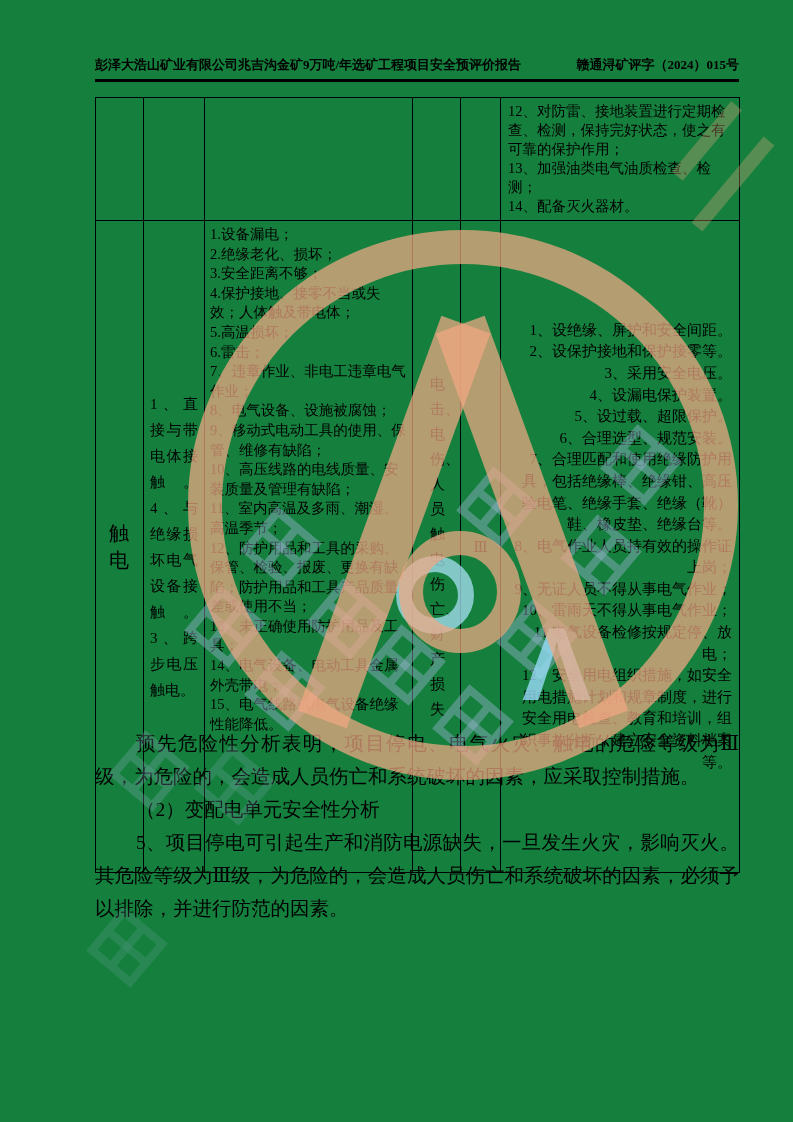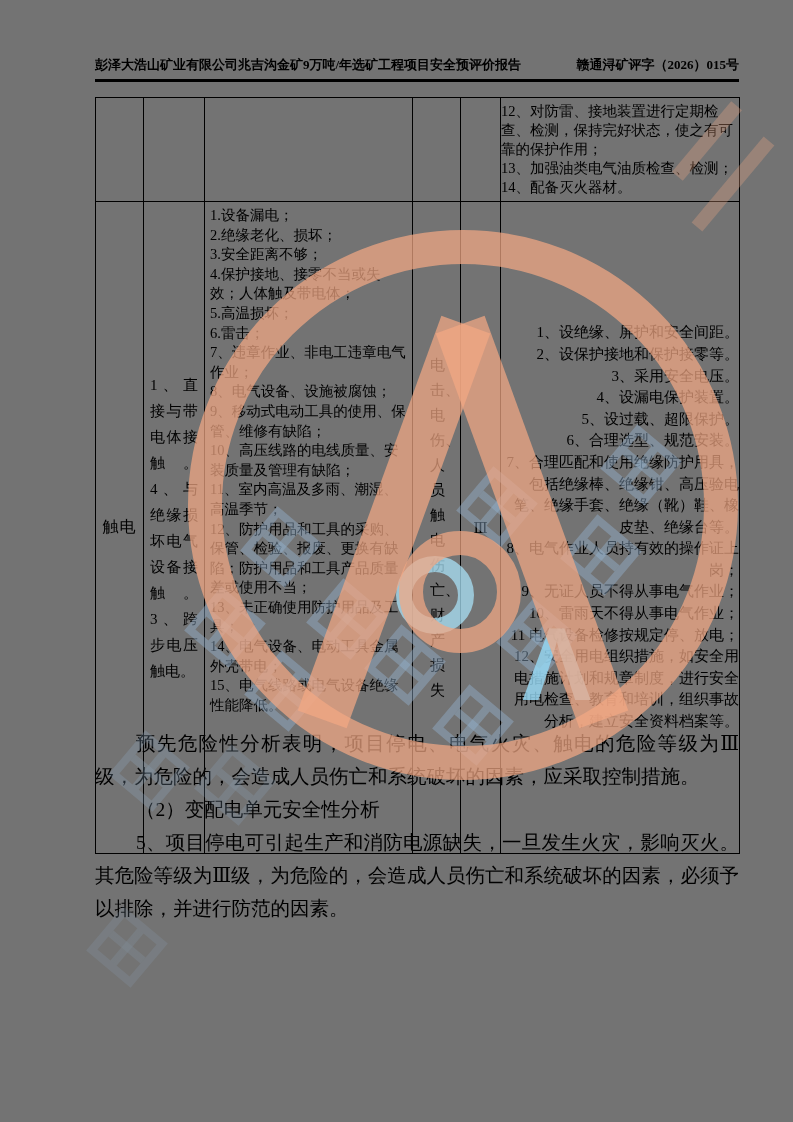--- a/index.html
+++ b/index.html
@@ -1,42 +1,42 @@
 <!DOCTYPE html>
 <html><head>
 <meta charset="utf-8">
 <style>
   * { margin:0; padding:0; box-sizing:border-box; }
   html,body { background:#888; }
   .page {
     position:relative; width:793px; height:1122px; margin:0 auto;
-    background:#737373; overflow:hidden; color:#000;
+    background:#15803d; overflow:hidden; color:#000;
     font-family:"Liberation Serif","DejaVu Serif",serif;
   }
   
   .header {
     position:absolute; left:95px; top:56px; width:644px;
     display:flex; justify-content:space-between; align-items:flex-end;
     border-bottom:3px solid #000; padding-bottom:5px;
     font-weight:bold; font-size:13px; white-space:nowrap;
   }
   
   .doc-table {
     position:absolute; left:95px; top:97px; width:644px;
     border-collapse:collapse; table-layout:fixed;
   }
   .doc-table td { border:1px solid #000; padding:2px 3px; vertical-align:middle; }
   tr.row-cont td { height:100px; }
   tr.row-main td { height:652px; }
-  td.cell-hazard { text-align:center; font-size:16px; letter-spacing:1px; }
+  td.cell-hazard { text-align:center; font-size:20px; letter-spacing:1px; }
   td.cell-cause  { font-size:15px; line-height:26px; text-align:justify; padding:3px 6px; }
   td.cell-factors{ font-size:14.5px; line-height:19.6px; vertical-align:top; white-space:pre-line; text-align:left; padding:4px 5px; }
   td.cell-conseq { text-align:center; font-size:15px; line-height:25px; padding:2px 17px; }
   td.cell-level  { text-align:center; font-size:15px; }
-  td.cell-measures { font-size:15px; white-space:pre-line; text-align:left; padding:4px 0; }
+  td.cell-measures { font-size:15px; white-space:pre-line; text-align:left; padding:4px 7px; }
   td.r1 { vertical-align:top; line-height:19px; font-size:14.5px; }
   td.r2 { vertical-align:middle; line-height:21.6px;text-align:right; }
   
   .body-text {
     position:absolute; left:95px; top:727px; width:644px;
     font-size:19.5px; line-height:33px; text-align:justify;
   }
   .body-text p { text-indent:2.1em; margin:0; }
   
   .footer {
@@ -77,21 +77,21 @@
     border:16px solid rgba(168,224,246,0.75); border-radius:50%;
   }
 </style>
 </head>
 <body>
 
 <div class="page">
 
   <div class="header">
     <span>彭泽大浩山矿业有限公司兆吉沟金矿9万吨/年选矿工程项目安全预评价报告</span>
-    <span>赣通浔矿评字（2026）015号</span>
+    <span>赣通浔矿评字（2024）015号</span>
   </div>
 
   <table class="doc-table">
     <colgroup>
       <col style="width:48px">
         <col style="width:61px">
         <col style="width:208px">
       <col style="width:48px">
         <col style="width:40px">
         <col style="width:239px">

